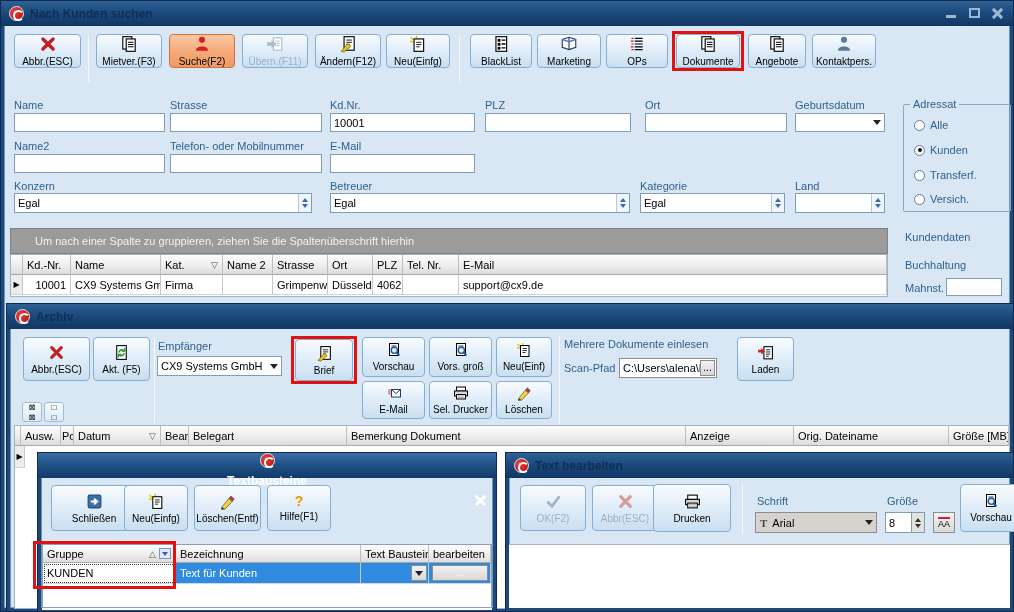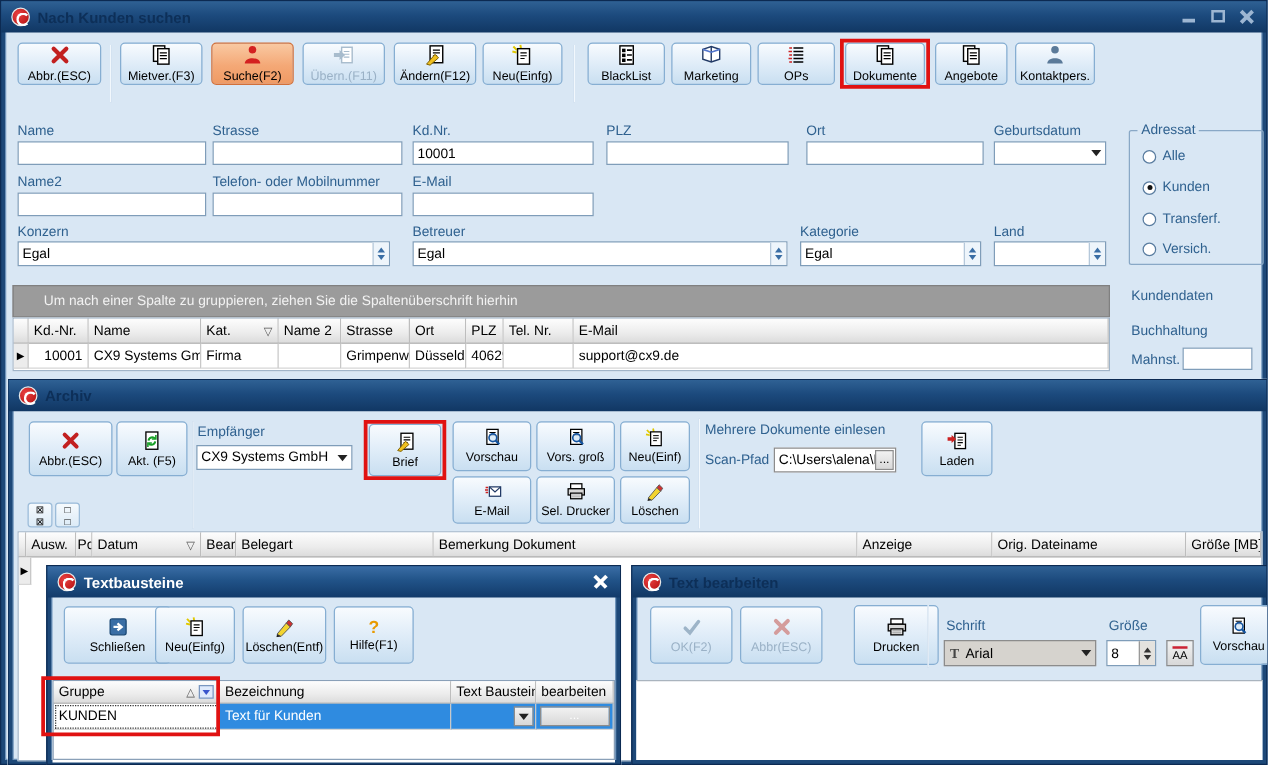--- a/index.html
+++ b/index.html
@@ -5,21 +5,21 @@
   * { margin:0; padding:0; box-sizing:border-box; font-family:"Liberation Sans", sans-serif; }
   html,body { background:#0e3361; }
   #stage { position:relative; width:1014px; height:612px; overflow:hidden; background:#0e3361; font-size:11px; }
 
   
   .win { position:absolute; background:#d9e7f4;
          box-shadow: inset 0 0 0 1px #0c2a52, inset 0 0 0 4px #1d4878, inset 0 0 0 5px #6f94bb; }
   .titlebar { position:absolute; left:1px; top:1px; right:1px; height:25px;
               background:linear-gradient(180deg,#2f6194 0%,#1c4a7d 45%,#113763 100%);
               display:flex; align-items:center; gap:6px; padding:0 8px; }
-  .titlebar.active { background:linear-gradient(180deg,#3a6da5 0%,#215388 45%,#123a6a 100%); }
+  .titlebar.active { background:linear-gradient(180deg,#3a6da5 0%,#215388 45%,#123a6a 100%);flex-direction:column; }
   .title { font-weight:bold; font-size:12px; color:#0d2f58; }
   .titlebar.active .title { color:#ffffff; }
   .logo { width:15px; height:15px; border-radius:50%; background:radial-gradient(circle at 35% 35%, #e84040, #b30f0f);
           border:1px solid #e8e8e8; position:relative; flex:0 0 auto; }
   .logo::after { content:""; position:absolute; left:3px; top:3px; width:7px; height:7px; border:2px solid #fff;
                  border-right-color:transparent; border-radius:50%; }
   .wbtns { margin-left:auto; display:flex; gap:8px; align-items:center; }
   .wbtn { width:15px; height:13px; position:relative; }
   .wbtn .bar  { position:absolute; left:2px; bottom:2px; width:10px; height:3px; background:#9db6d2; }
   .wbtn .box  { position:absolute; left:2px; top:1px; width:11px; height:10px; border:2px solid #9db6d2; }
@@ -629,21 +629,21 @@
           <use href="#sym-check"></use>
         </svg>
       <span>OK(F2)</span>
     </div>
     <div class="tbtn disabled" style="left:87px;top:33px;width:66px;height:46px;">
       <svg class="ic" width="17" height="17" viewBox="0 0 16 16" style="color:#d49c9c">
           <use href="#sym-x"></use>
         </svg>
       <span>Abbr(ESC)</span>
     </div>
-    <div class="tbtn" style="left:178px;top:32px;width:68px;height:48px;">
+    <div class="tbtn" style="left:148px;top:32px;width:78px;height:48px;">
       <svg class="ic" width="17" height="17" viewBox="0 0 16 16">
           <use href="#sym-printer"></use>
         </svg>
       <span>Drucken</span>
     </div>
     <div class="vsep" style="left:237px;top:32px;height:50px;"></div>
     <span class="flabel" style="left:252px;top:43px;">Schrift</span>
     <div class="combo" style="left:250px;top:60px;width:122px;height:21px;background:#d6d3ce;border-color:#8c8c8c;">
       <span style="font-family:'Liberation Serif',serif;font-weight:bold;color:#444;padding:0 2px 0 4px;">T</span>
       <span class="val">Arial</span>

